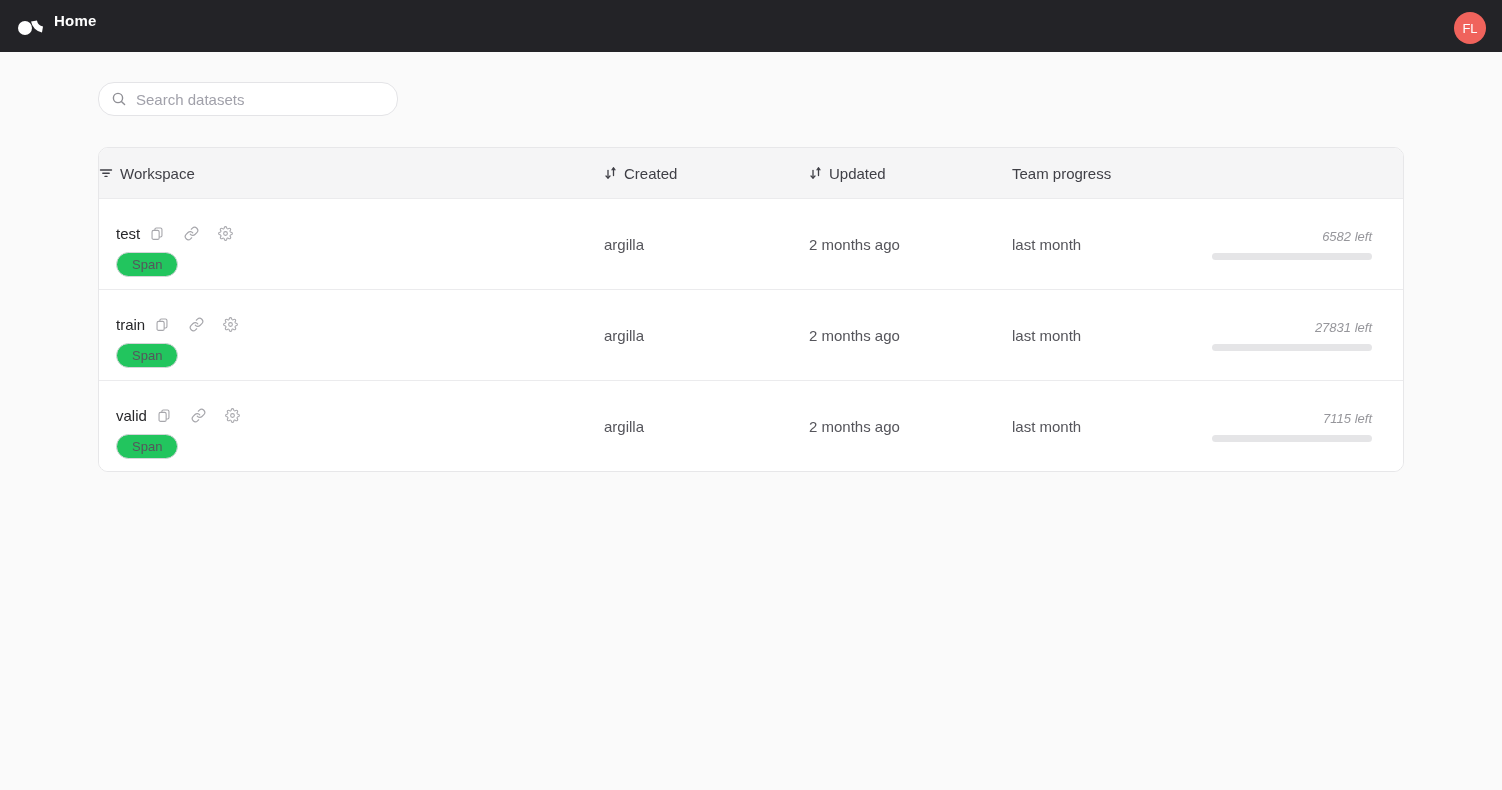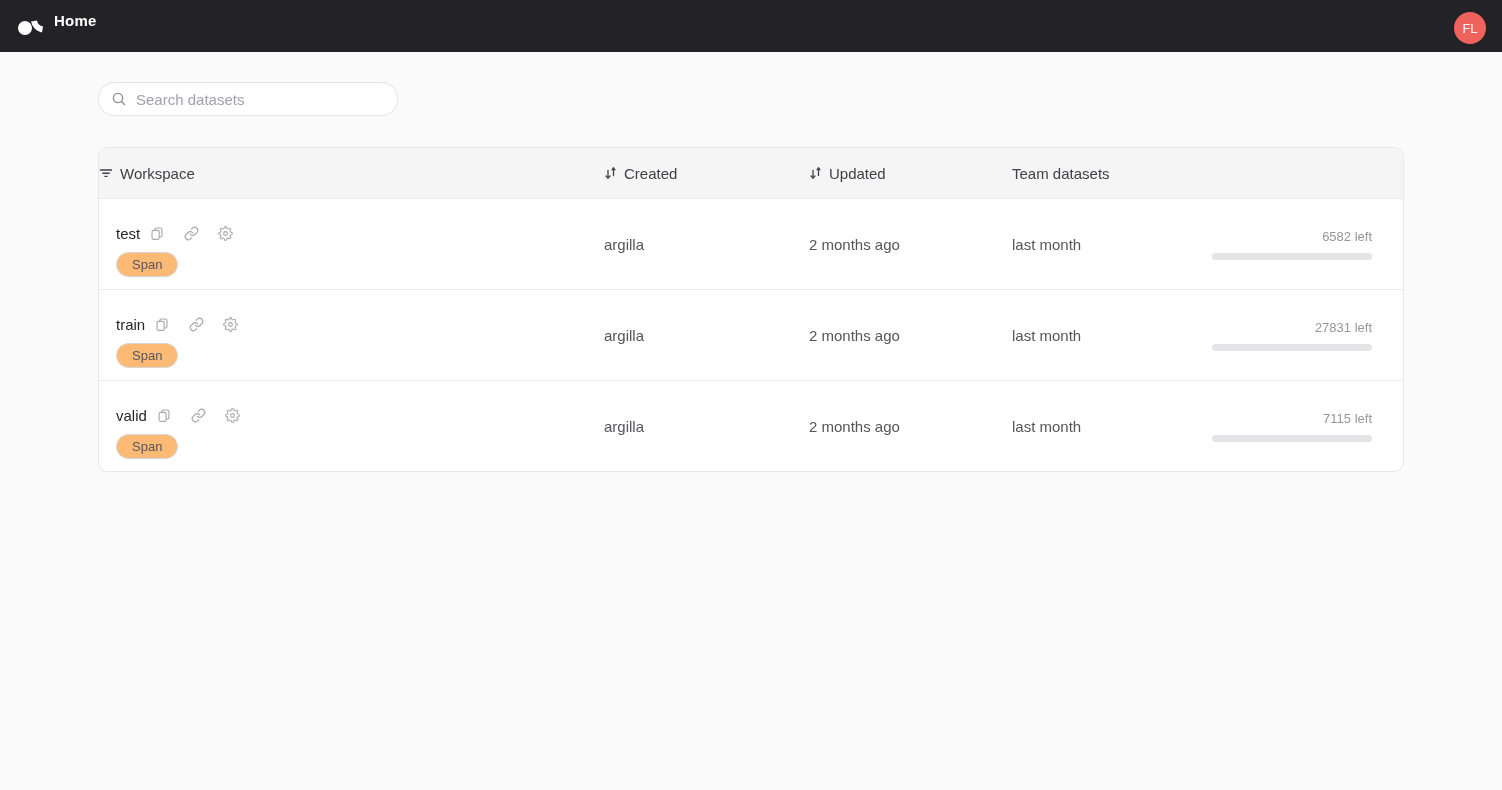--- a/index.html
+++ b/index.html
@@ -106,26 +106,26 @@
     cursor: pointer;
   }
   .badge {
     display: inline-block;
     margin-top: 9px;
     font-size: 13px;
     color: #56565c;
     border: 1px solid #d6d6da;
     border-radius: 13px;
     padding: 4px 15px;
-    background: #fdba74;
+    background: #22c55e;
   }
   .cell-text { font-size: 15px; color: #55555b; }
   .cell-progress {
     padding-right: 31px;
-    display: flex; flex-direction: column; align-items: flex-end; gap: 9px;
+    display: flex; flex-direction: column; align-items: flex-end; gap: 9px; font-style: italic;
   }
   .progress-left-label { font-size: 13px; color: #96969b; }
   .progress-track {
     width: 160px; height: 7px;
     background: #e5e5e7;
     border-radius: 4px;
     overflow: hidden;
     position: relative;
   }
   .progress-fill {
@@ -183,21 +183,21 @@
       <div class="th">
         <svg width="13" height="14" viewBox="0 0 13 14" stroke="#3f3f46" stroke-width="1.3" fill="none" stroke-linecap="round" stroke-linejoin="round">
           <path d="M4 4.5v7.5"></path>
             <path d="M2 10l2 2 2-2"></path>
           <path d="M9.5 9.5V2"></path>
             <path d="M8 3.8l1.5-1.8 1.5 1.8"></path>
         </svg>
         <span>Updated</span>
       </div>
       <div class="th">
-        <span>Team datasets</span>
+        <span>Team progress</span>
       </div>
     </div>
 
     <div class="trow grid-row">
       <div class="cell-dataset">
         <div class="name-line">
           <a class="dataset-name">test</a>
           <span class="row-icon">
             <svg width="14" height="15" viewBox="0 0 15 15" fill="none" stroke="#a7a7ac" stroke-width="1.2">
               <rect x="5.2" y="1.6" width="7.6" height="9.6" rx="1.6"></rect>

